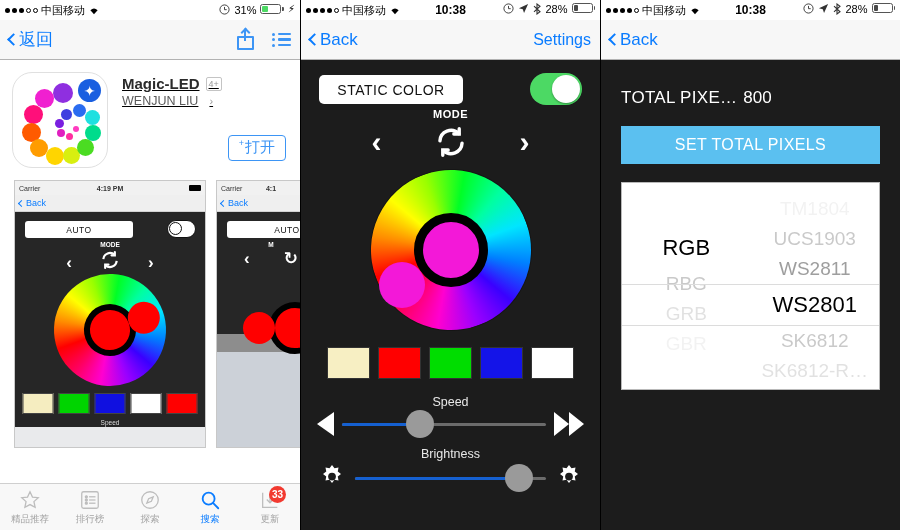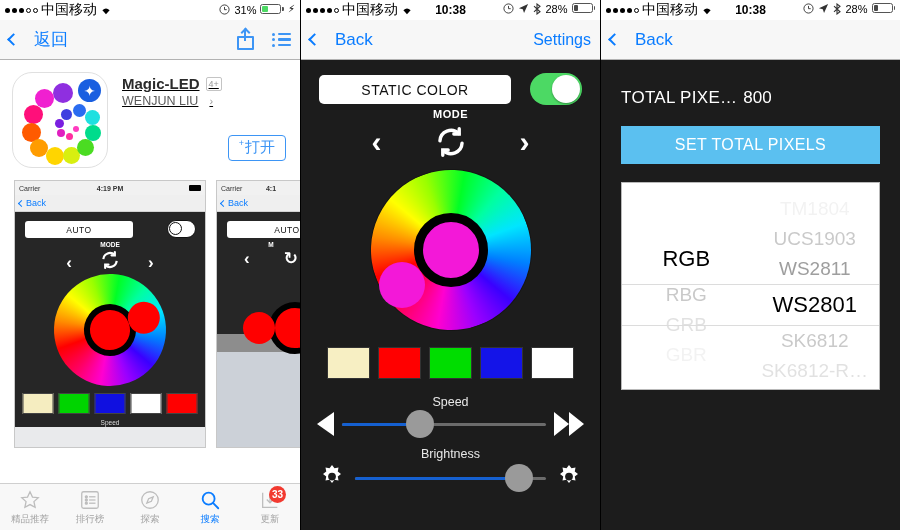--- a/index.html
+++ b/index.html
@@ -14,21 +14,21 @@
 
   
   .statusbar {
     height:20px; display:flex; align-items:center;
     font-size:11px; color:#000; padding:0 5px; position:relative;
   }
   .sb-left { display:flex; align-items:center; gap:3px; }
   .dots { display:flex; gap:2px; align-items:center; }
   .dot { width:5px; height:5px; border-radius:50%; background:#000; }
   .dot.off { background:transparent; border:1px solid #000; width:5px; height:5px; }
-  .carrier { font-size:14px; letter-spacing:0; }
+  .carrier { font-size:11px; letter-spacing:0; }
   .wifi { display:inline-block; width:12px; height:10px; position:relative; }
   .sb-center {
     position:absolute; left:0; right:0; text-align:center;
     font-size:12px; font-weight:bold; pointer-events:none;
   }
   .sb-right {
     margin-left:auto; display:flex; align-items:flex-start; gap:4px;
     font-size:11px; z-index:2;
   }
   .batt { display:flex; align-items:center; }
@@ -38,21 +38,21 @@
   }
   .batt-fill { height:100%; border-radius:1px; }
   .batt-cap { width:1.5px; height:4px; background:#555; border-radius:0 1px 1px 0; margin-left:1px; }
   .bolt { font-size:10px; line-height:1; }
 
   
   .navbar {
     height:40px; background:#f7f7f7; border-bottom:1px solid #b2b2b2;
     display:flex; align-items:center; padding:0 9px; position:relative;
   }
-  .nav-back { display:flex; align-items:center; gap:16px; color:#0a7cff; cursor:pointer; }
+  .nav-back { display:flex; align-items:center; gap:1px; color:#0a7cff; cursor:pointer; }
   .chev-l {
     width:9px; height:9px; border-left:2.4px solid #0a7cff; border-bottom:2.4px solid #0a7cff;
     transform:rotate(45deg); display:inline-block;
   }
   .nav-back-label { font-size:17px; color:#0a7cff; }
   .nav-right { margin-left:auto; display:flex; align-items:center; gap:18px; }
   .nav-action { font-size:16px; color:#0a7cff; cursor:pointer; }
 
   .icon-share { width:17px; height:21px; position:relative; }
   .icon-share .box {
@@ -183,21 +183,21 @@
   .tab.active .tab-ico { color:#0a7cff; }
   .badge {
     position:absolute; top:2px; right:14px; min-width:17px; height:17px;
     border-radius:9px; background:#f23a30; color:#fff; font-size:10px;
     display:flex; align-items:center; justify-content:center; padding:0 3px; font-weight:bold;
   }
 
   
   .led-body { background:#1c1c1c; height:470px; position:relative; }
   .mode-btn {
-    position:absolute; left:18px; top:15px; width:192px; height:29px;
+    position:absolute; left:18px; top:15px; width:144px; height:29px;
     background:#fff; border-radius:5px; display:flex; align-items:center;
     justify-content:center; font-size:14px; color:#111; letter-spacing:0.5px; cursor:pointer;
   }
   .switch {
     position:absolute; right:18px; top:13px; width:52px; height:32px;
     background:#4cd964; border-radius:16px; cursor:pointer;
   }
   .switch .knob {
     position:absolute; right:2px; top:2px; width:28px; height:28px;
     border-radius:50%; background:#fff; box-shadow:0 1px 2px rgba(0,0,0,.35);
@@ -687,21 +687,21 @@
 
     <div class="set-body">
       <div class="tp-row">
         <span class="tp-label">TOTAL PIXE…</span>
         <span class="tp-value">800</span>
       </div>
       <div class="set-btn">SET TOTAL PIXELS</div>
 
       <div class="picker">
         <div class="pcol">
-          <div class="items" style="padding-top:55px">
+          <div class="items" style="padding-top:44px">
             <div class="pitem sel">RGB</div>
             <div class="pitem f1">RBG</div>
             <div class="pitem f2">GRB</div>
             <div class="pitem f3">GBR</div>
           </div>
         </div>
         <div class="pcol">
           <div class="items" style="padding-top:11px">
             <div class="pitem f3">TM1804</div>
             <div class="pitem f1">UCS1903</div>

